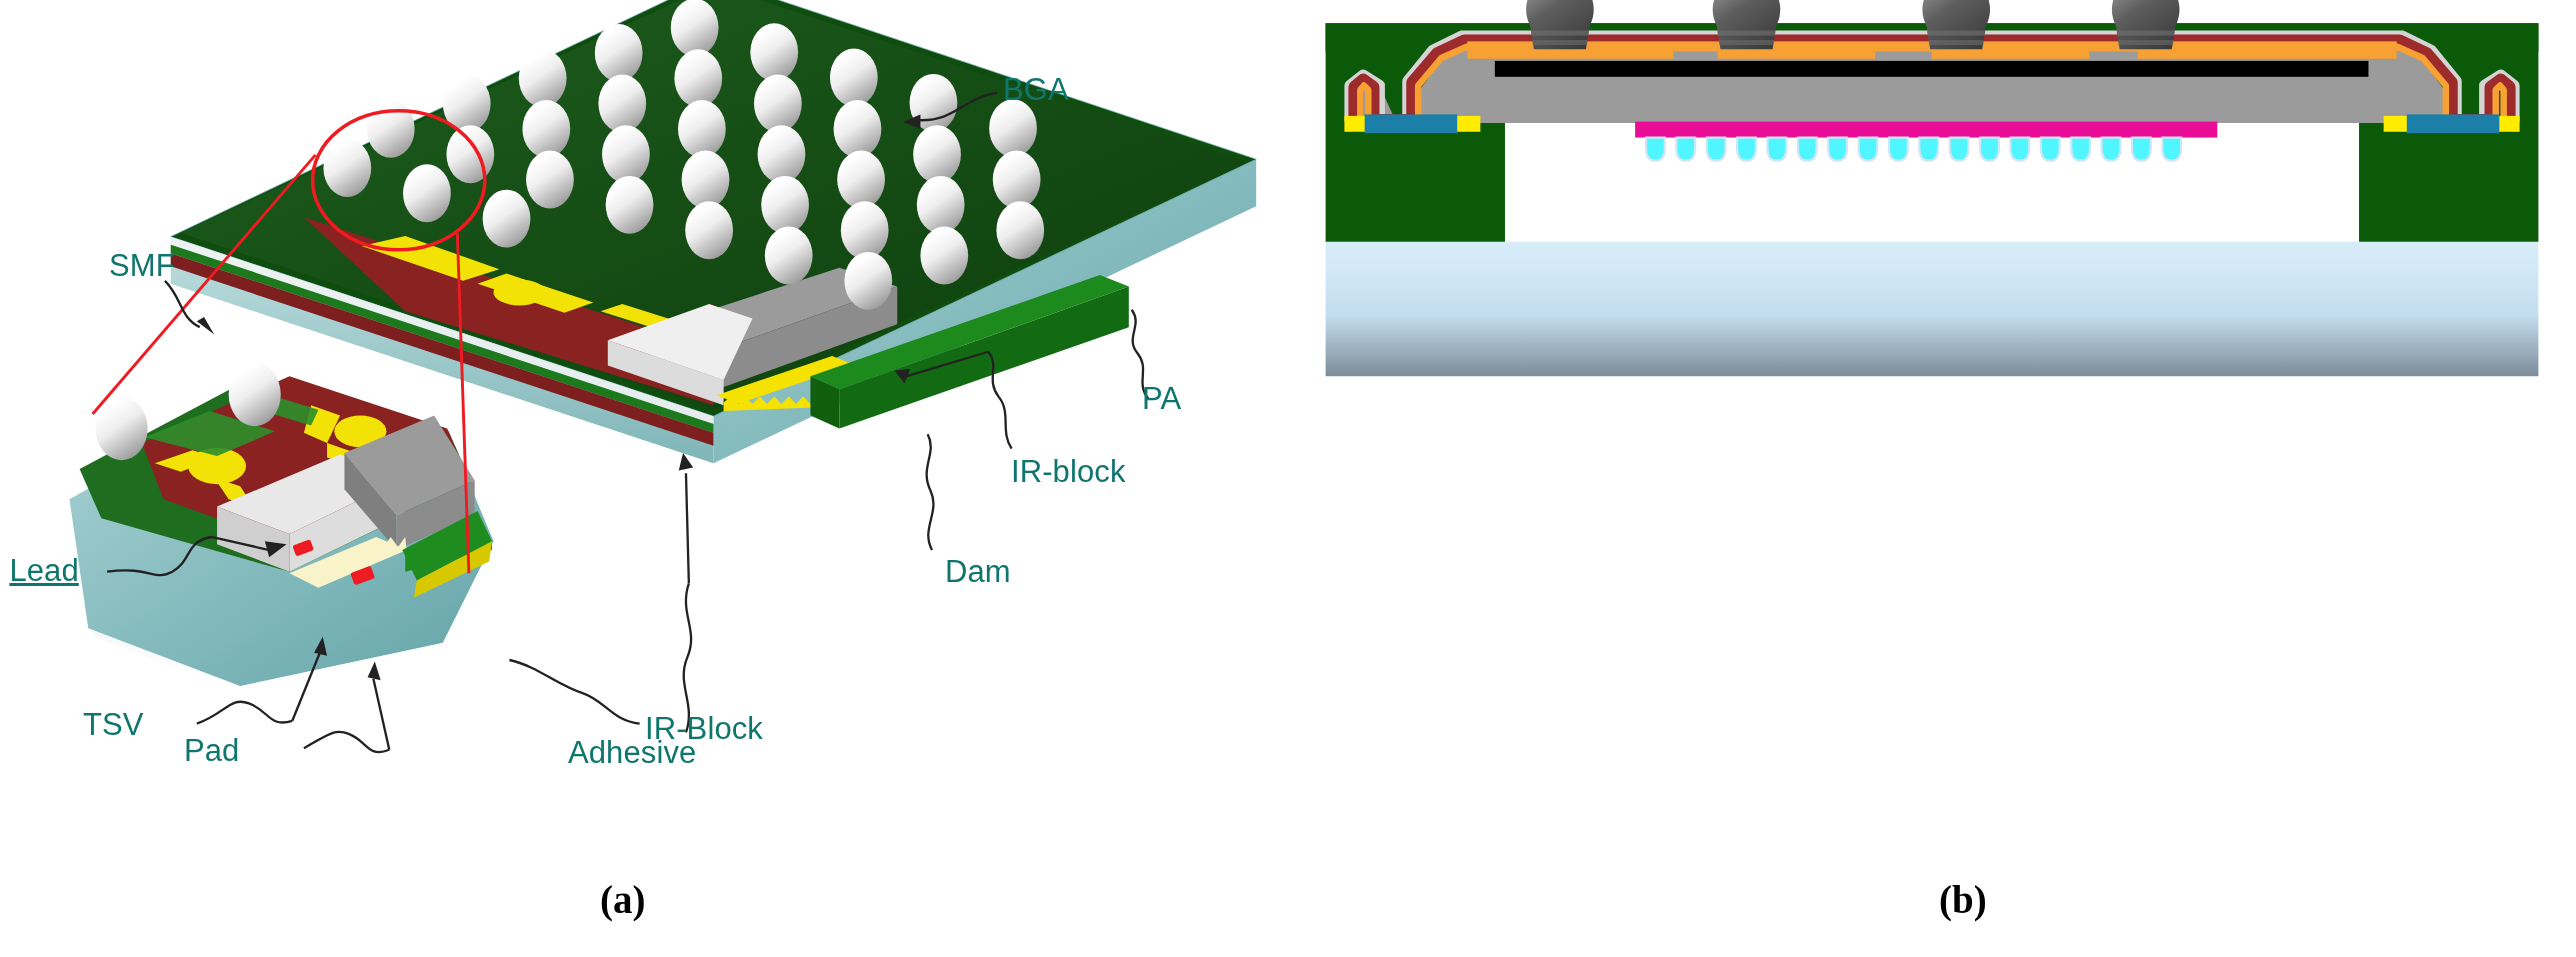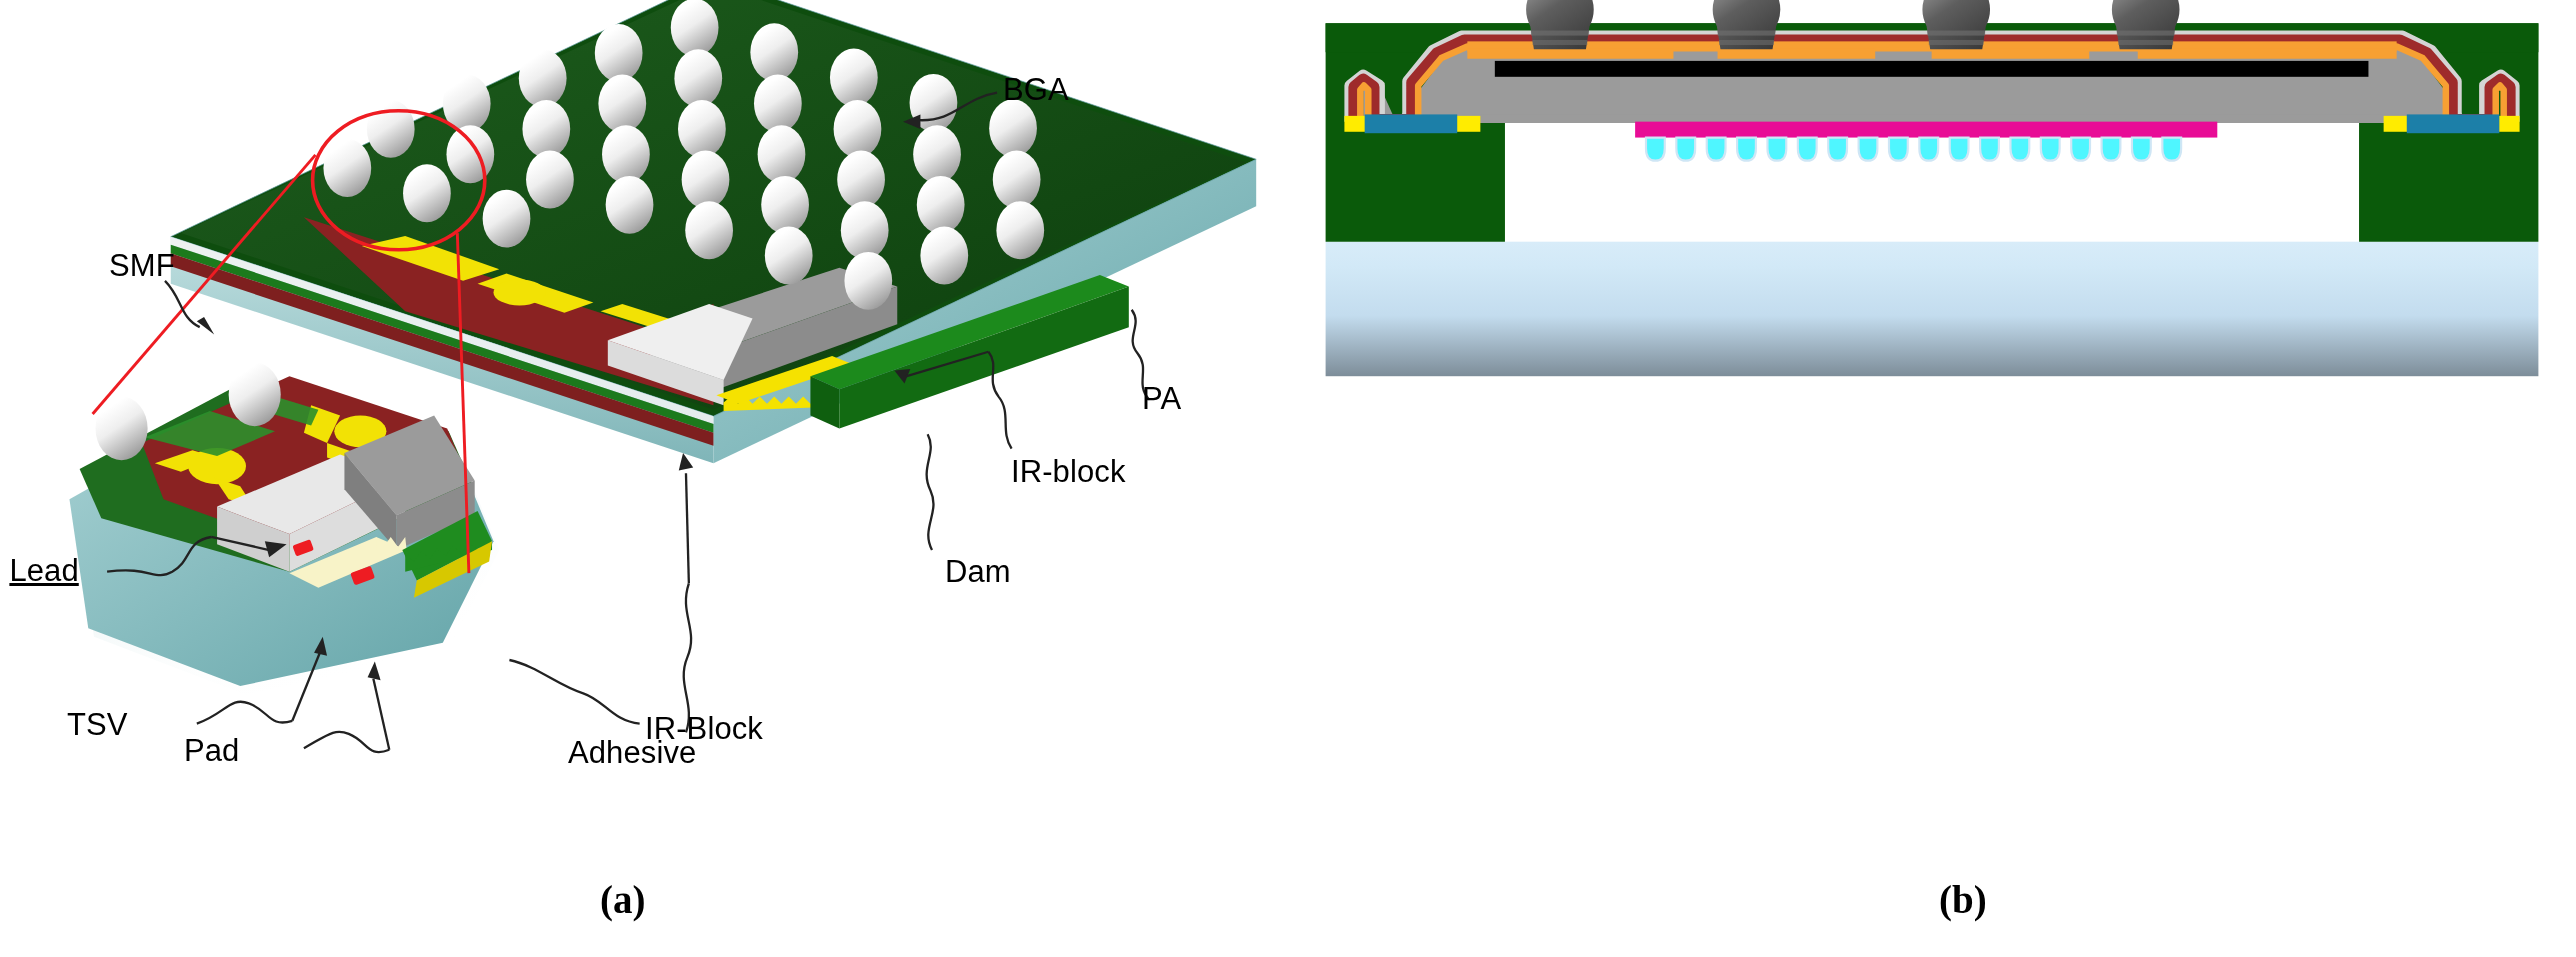--- a/index.html
+++ b/index.html
@@ -6,21 +6,21 @@
   body{width:2576px;height:957px;position:relative;overflow:hidden;
        font-family:"Liberation Sans",sans-serif;}
 
   .panel{position:absolute;top:0;height:957px;}
   #panel-a{left:0;width:1288px;}
   #panel-b{left:1288px;width:1288px;}
 
   svg{display:block;overflow:visible;}
 
   .lbl{position:absolute;font-family:"Liberation Sans",sans-serif;
-       font-size:31px;color:#000000;white-space:nowrap;letter-spacing:0.1px;}
+       font-size:31px;color:#0f766e;white-space:nowrap;letter-spacing:0.1px;}
 
   .caption{position:absolute;font-family:"Liberation Serif",serif;
            font-weight:bold;font-size:39px;color:#000;}
 </style>
 </head>
 <body>
 
 <div class="panel" id="panel-a">
 
   <svg width="1288" height="854" viewBox="0 0 1780 1180">
@@ -242,21 +242,21 @@
       <polygon points="1250,530 1236,512 1258,510" fill="#222" stroke="none"></polygon>
       <path d="M1366,486 L1252,520"></path>
 
       <path d="M1588,552 C1568,530 1590,510 1572,488 C1554,466 1580,450 1564,428"></path>
     </g>
   </svg>
 
   <div class="lbl" style="left:1003px;top:72px;">BGA</div>
   <div class="lbl" style="left:84px;top:248px;margin-left:25px;">SMF</div>
   <div class="lbl" style="left:9.4px;top:553px;text-decoration:underline;">Lead</div>
-  <div class="lbl" style="left:67px;top:707px;">TSV</div>
+  <div class="lbl" style="left:83px;top:707px;">TSV</div>
   <div class="lbl" style="left:184px;top:733px;">Pad</div>
   <div class="lbl" style="left:645px;top:711px;">IR-Block</div>
   <div class="lbl" style="left:568px;top:735px;">Adhesive</div>
   <div class="lbl" style="left:945px;top:554px;">Dam</div>
   <div class="lbl" style="left:1011px;top:454px;">IR-block</div>
   <div class="lbl" style="left:1142px;top:381px;">PA</div>
 
   <div class="caption" style="left:600px;top:877px;">(a)</div>
 </div>
 

